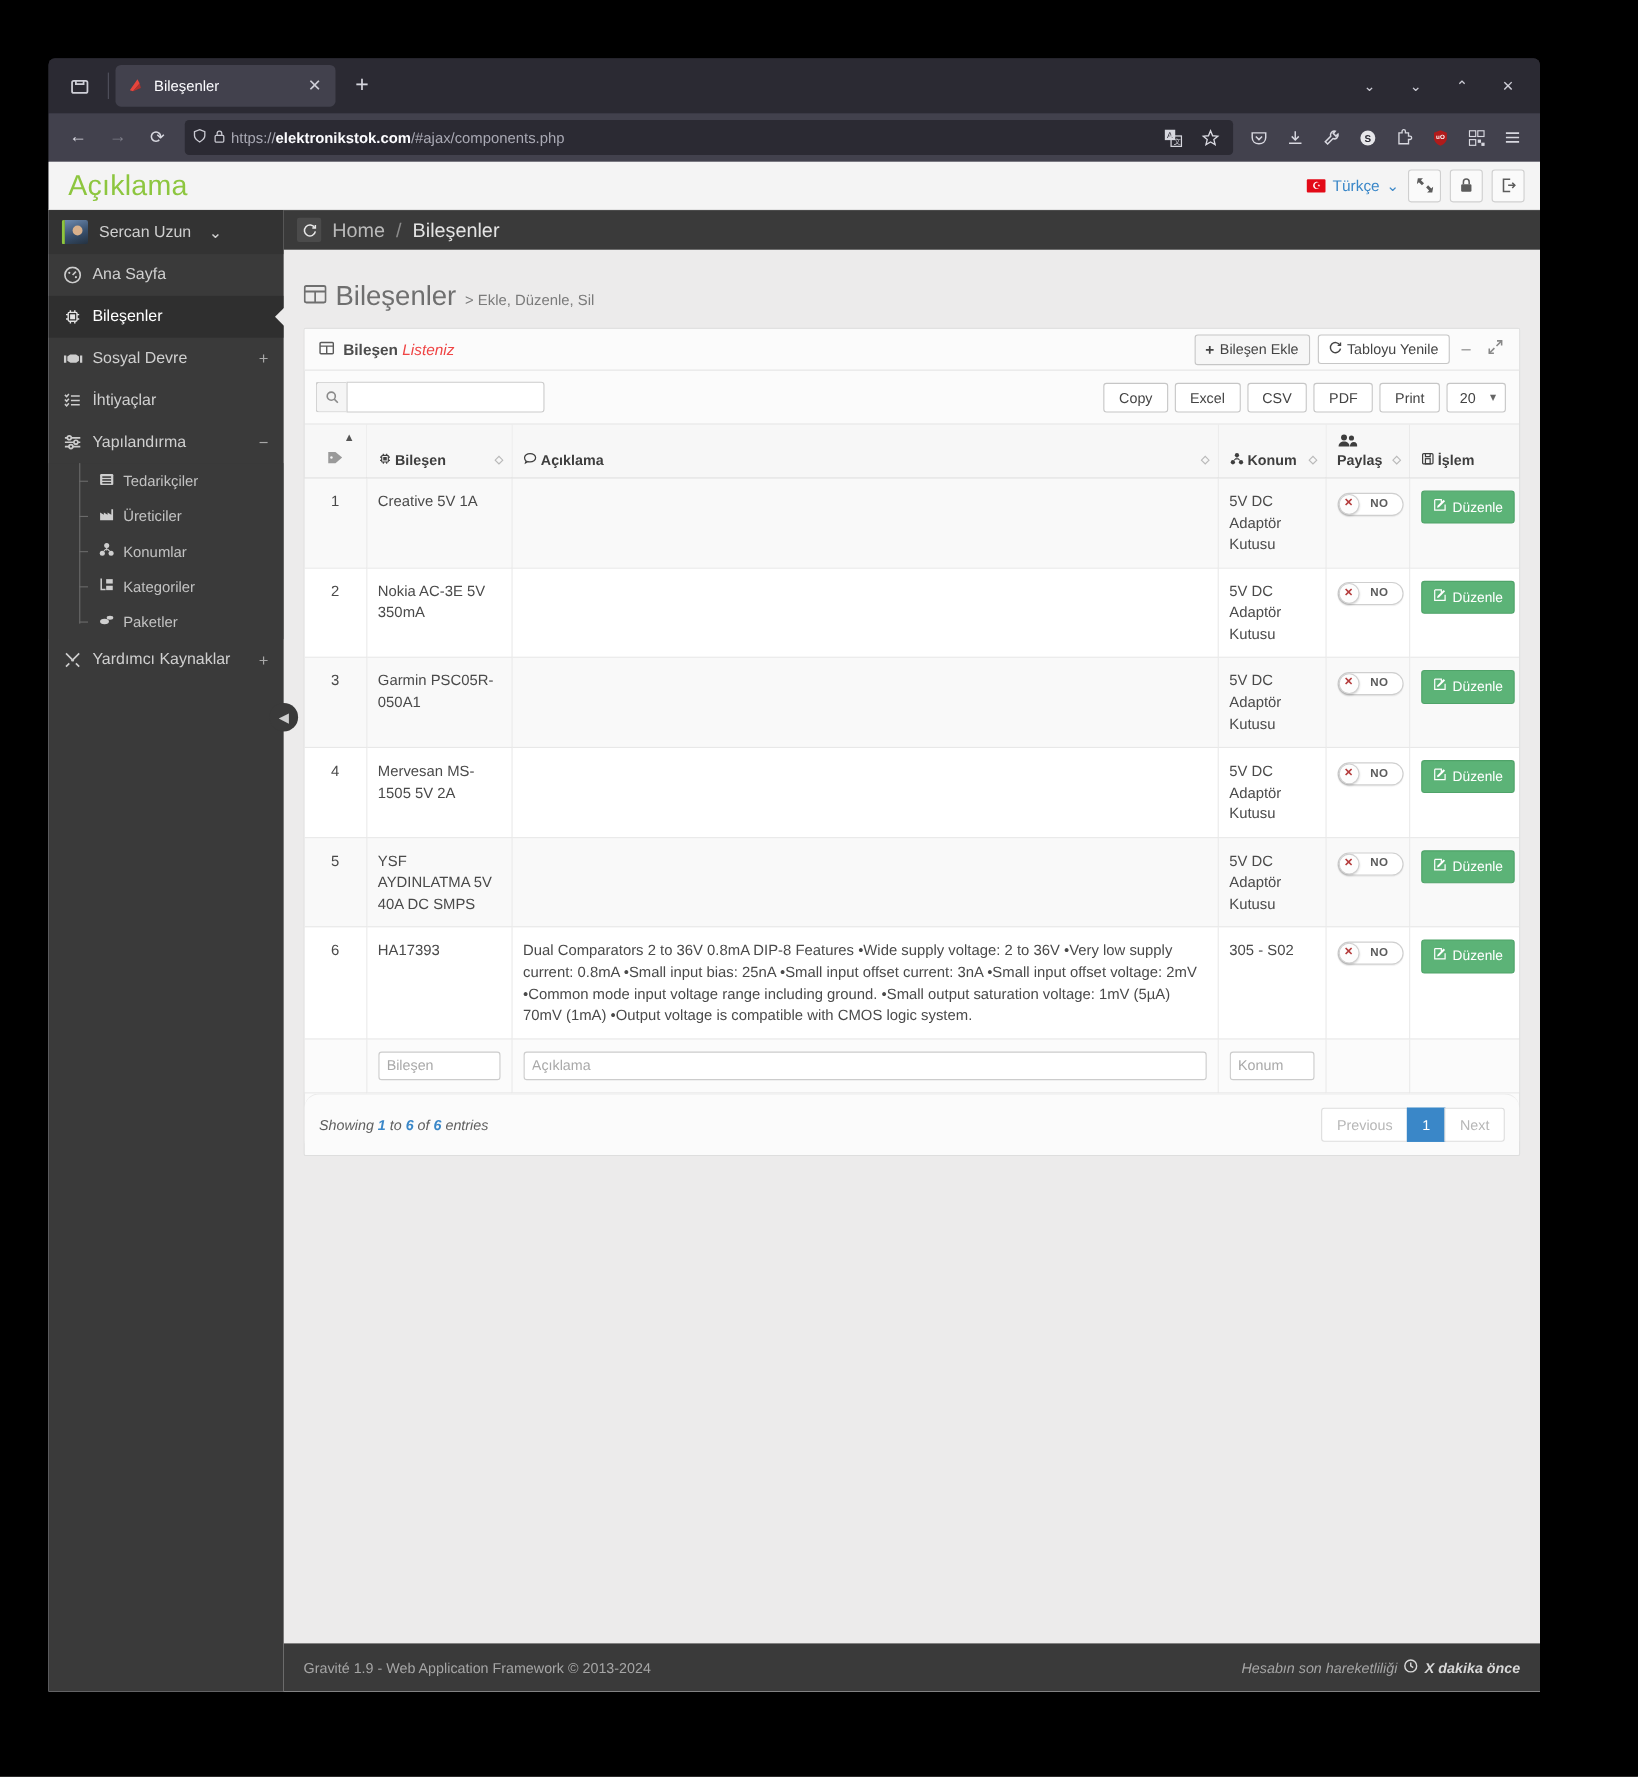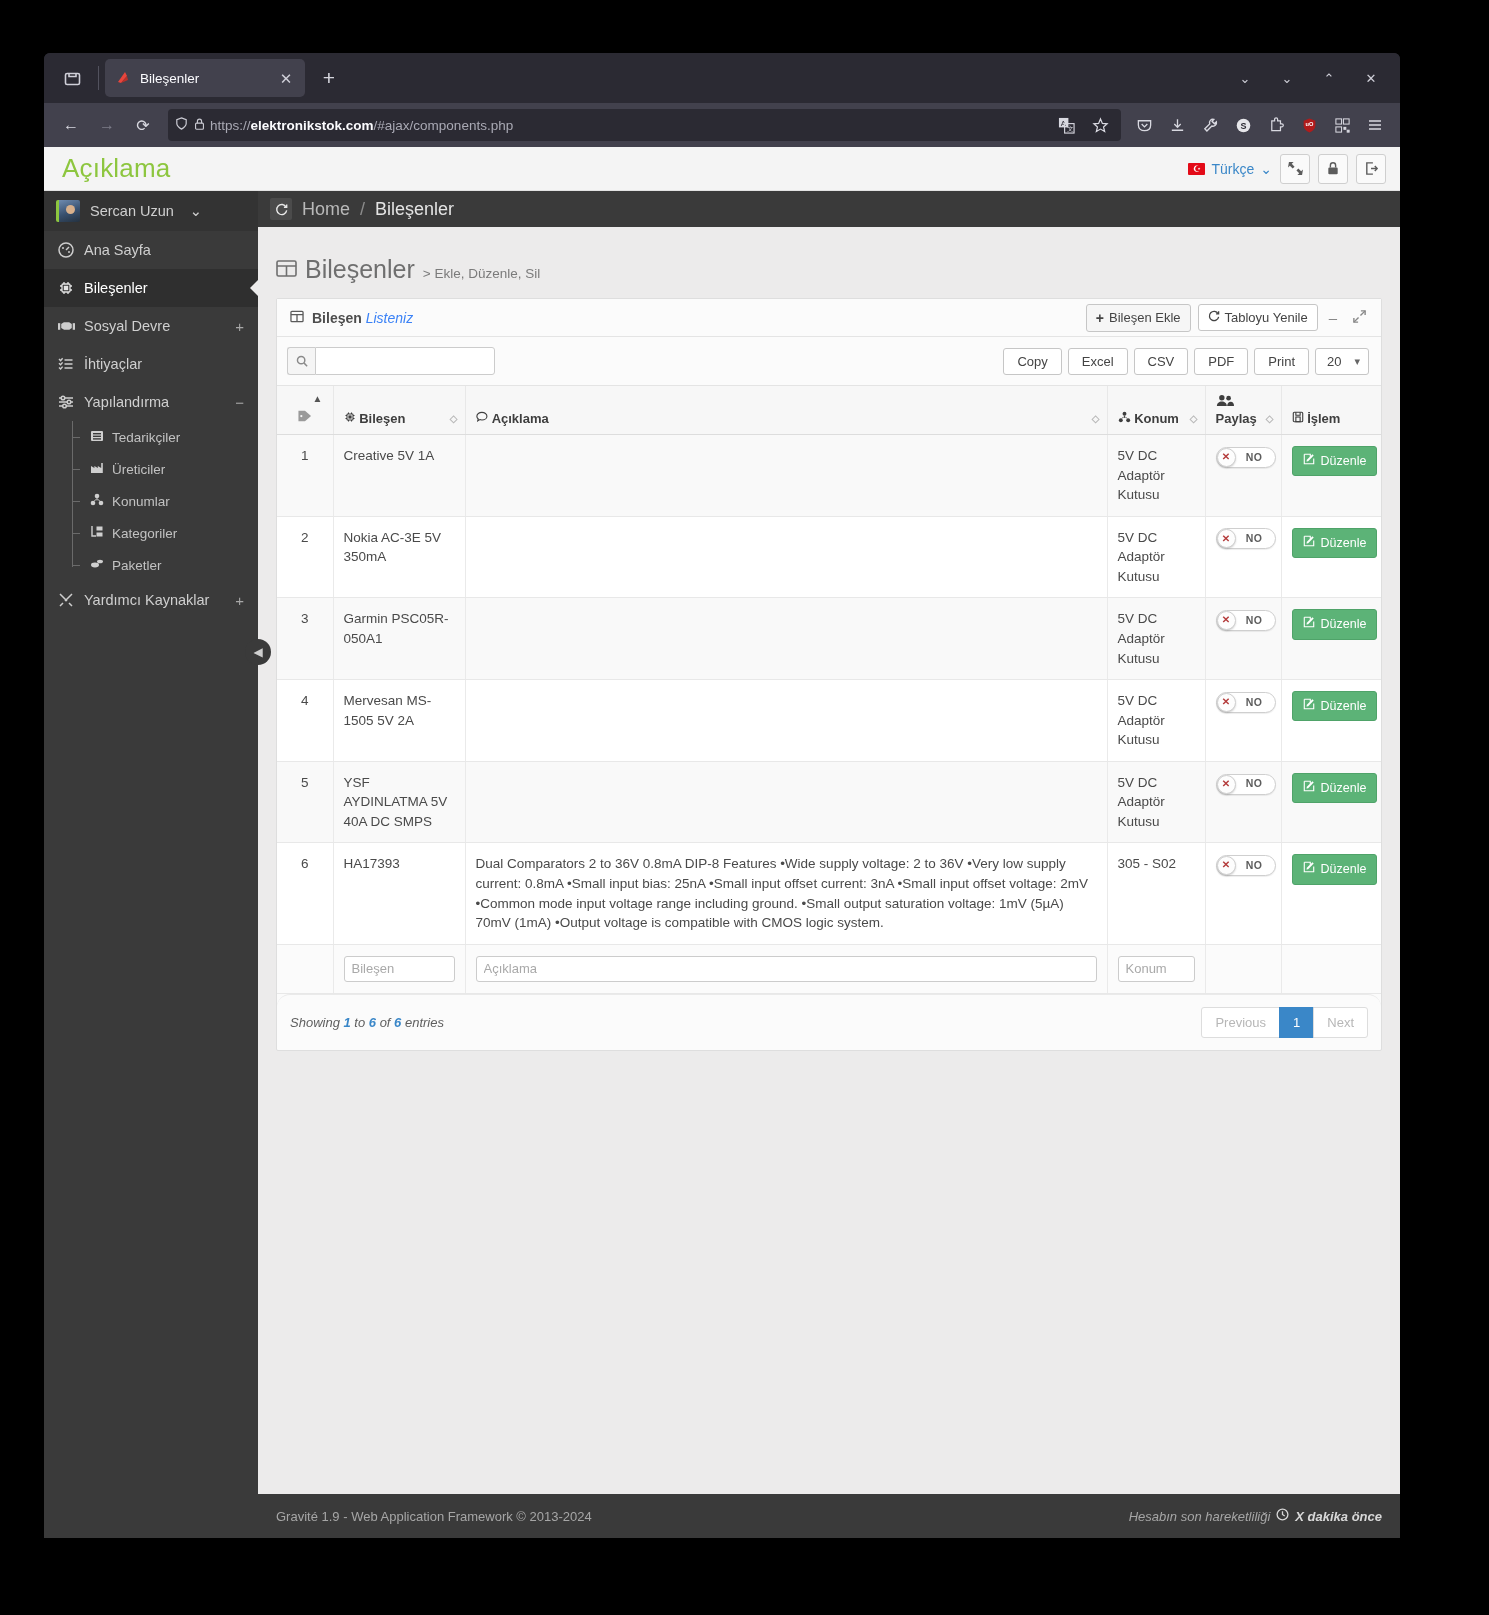--- a/index.html
+++ b/index.html
@@ -229,21 +229,21 @@
     border: 1px solid #dedede;
     border-radius: 2px;
   }
   .panel-head {
     height: 38px; display: flex; align-items: center;
     padding: 0 10px 0 13px; border-bottom: 1px solid #e4e4e4;
     background: #fbfbfb;
   }
   .panel-head .ph-ico { margin-right: 8px; color:#5a5a5a; font-size: 13px; }
   .panel-title { font-size: 14px; color: #4d4d4d; font-weight: bold; }
-  .panel-title em { font-weight: normal; font-style: italic; color:#3b82f6;text-align:center; }
+  .panel-title em { font-weight: normal; font-style: italic; color:#ef4444;text-align:center; }
   .panel-head .tools { margin-left: auto; display: flex; align-items: center; gap: 7px; }
   .btn {
     border: 1px solid #c6c6c6; background: #f6f6f6;
     border-radius: 3px; font-size: 13px; color: #444;
     padding: 5px 9px; cursor: pointer; white-space: nowrap;
     display: inline-flex; align-items: center; gap: 5px;
   }
   .btn.white { background: #ffffff; }
   .icon-only { color: #888; font-size: 15px; padding: 0 4px; cursor:pointer; }
 

